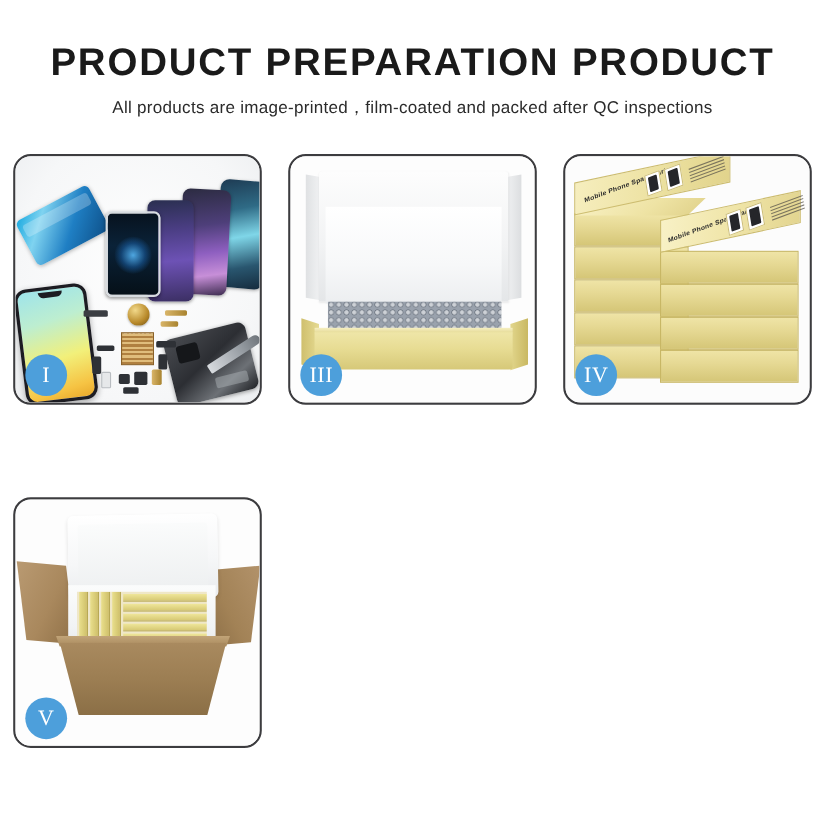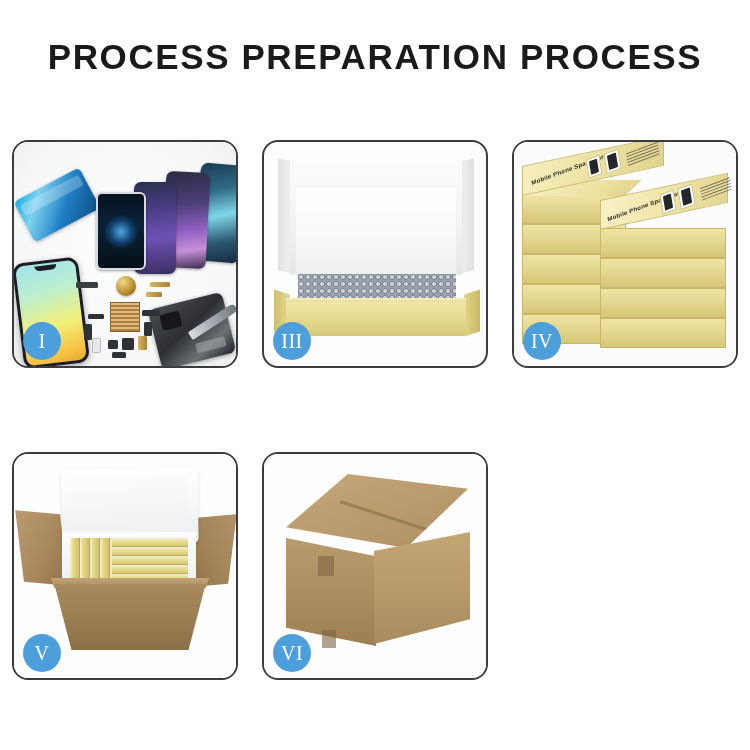--- a/index.html
+++ b/index.html
@@ -167,21 +167,21 @@
         background: linear-gradient(178deg,#3d4146 0%,#23262a 40%,#1a1c20 100%);
         border-radius:9px; opacity:.88; z-index:1; }
   .inner-flex { position:absolute; left:52px; top:66px; width:18px; height:128px;
         background: linear-gradient(180deg,#23262a,#0e1013); border-radius:3px; z-index:2; }
   .tape { position:absolute; background:#c9a24c; border-radius:2px; z-index:3; opacity:.92; }
   .bag-gloss { position:absolute; inset:0; z-index:5;
         background: linear-gradient(105deg, rgba(255,255,255,.42) 0%, rgba(255,255,255,0) 30%,
                     rgba(255,255,255,0) 70%, rgba(255,255,255,.3) 100%); }
 
   
-  .p3 { background:#fdfdfd;border-radius:29px; }
+  .p3 { background:#fdfdfd; }
   .b3-lid { position:absolute; left:26px; top:14px; width:172px; height:118px;
         background: linear-gradient(180deg,#fdfdfd 0%,#f2f3f4 55%,#e4e6e8 100%);
         border-radius:3px 3px 0 0;
         box-shadow: 0 1px 2px rgba(0,0,0,.08); }
   .b3-lid-l { position:absolute; left:14px; top:18px; width:16px; height:112px;
         background: linear-gradient(90deg,#dfe1e3,#f5f6f7);
         transform: skewY(10deg); }
   .b3-lid-r { position:absolute; right:12px; top:18px; width:16px; height:112px;
         background: linear-gradient(270deg,#dcdee0,#f4f5f6);
         transform: skewY(-10deg); }
@@ -268,21 +268,22 @@
         clip-path: polygon(0% 17%, 100% 0%, 100% 78%, 0% 100%); }
   .c6-tab { position:absolute; background: rgba(125,100,66,.6); }
   .c6-tab.t1 { left:54px; top:102px; width:16px; height:20px; }
   .c6-tab.t2 { left:58px; top:176px; width:14px; height:18px; }
 </style>
 </head>
 <body>
 
 <div id="page">
 
-  <div class="title">PROCESS PREPARATION PROCESS</div>
+  <div class="title">PRODUCT PREPARATION PRODUCT</div>
+  <div class="subtitle">All products are image-printed，film-coated and packed after QC inspections</div>
 
   <div class="grid">
 
     <div class="panel">
       <div class="photo p1">
         <div class="lcd-blue"></div>
         <div class="ph ph-a"></div>
         <div class="ph ph-b"></div>
         <div class="ph ph-c"></div>
         <div class="ph ph-glass"></div>
@@ -399,27 +400,15 @@
           <div class="v-hbox" style="top:20px;"></div>
           <div class="v-hbox" style="top:29px;"></div>
           <div class="v-hbox" style="top:38px;"></div>
         </div>
         <div class="v-carton-top"></div>
         <div class="v-carton-front"></div>
         <div class="badge">V</div>
       </div>
     </div>
 
-    <div class="panel">
-      <div class="photo p6">
-        <div class="c6-top">
-          <div class="c6-seam"></div>
-        </div>
-        <div class="c6-left"></div>
-        <div class="c6-right"></div>
-        <div class="c6-tab t1"></div>
-        <div class="c6-tab t2"></div>
-        <div class="badge">VI</div>
-      </div>
-    </div>
 
   </div>
 </div>
 
 </body></html>

